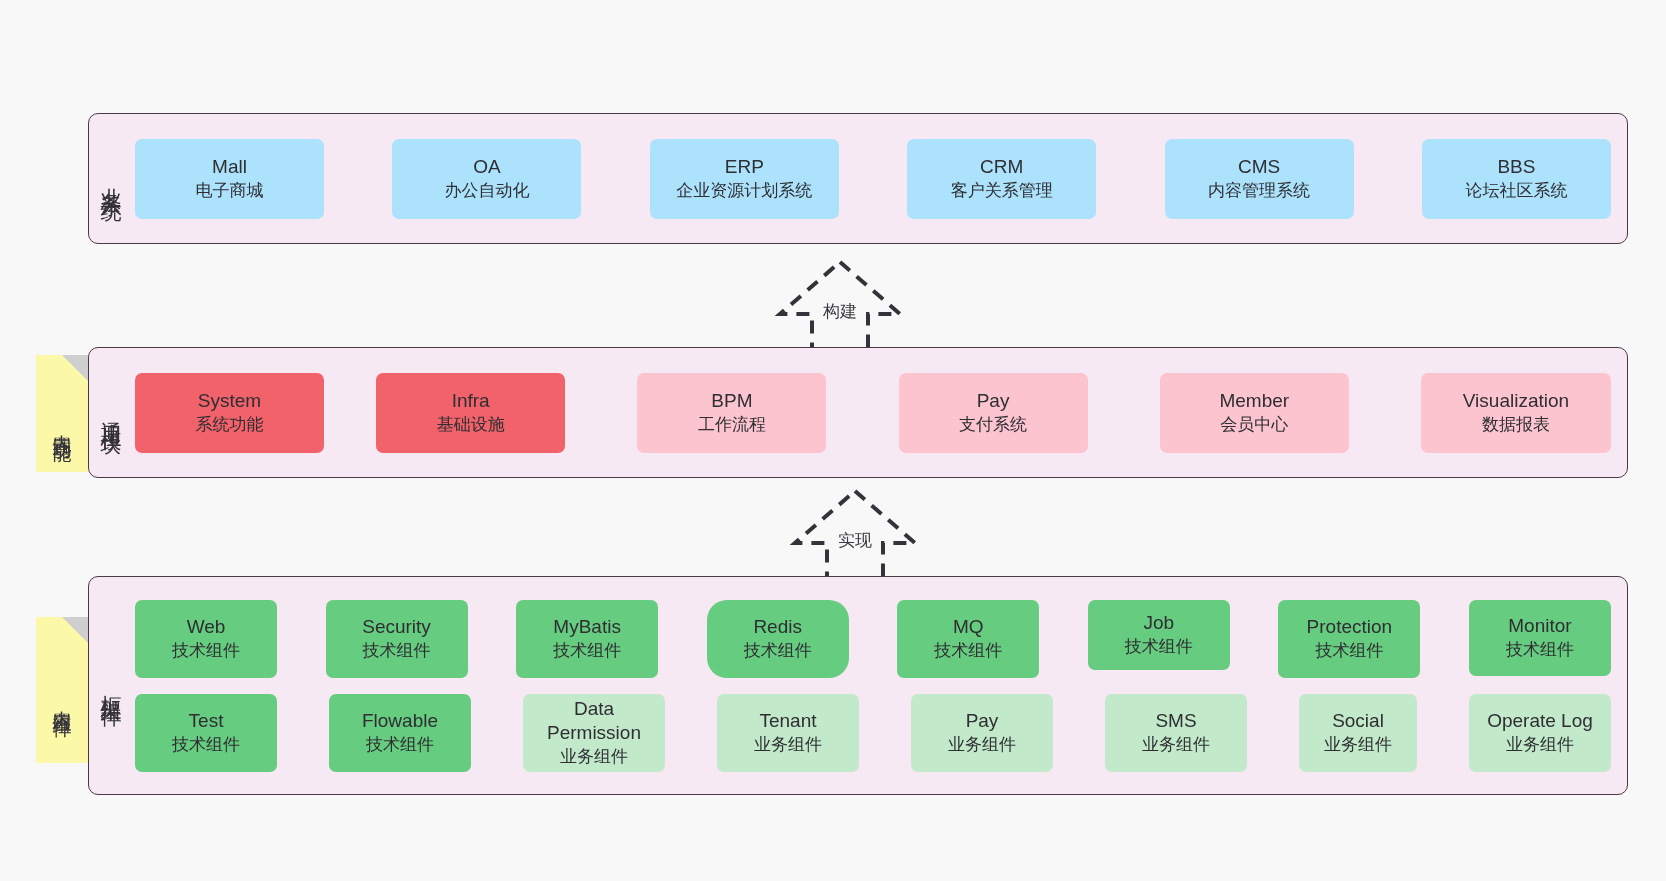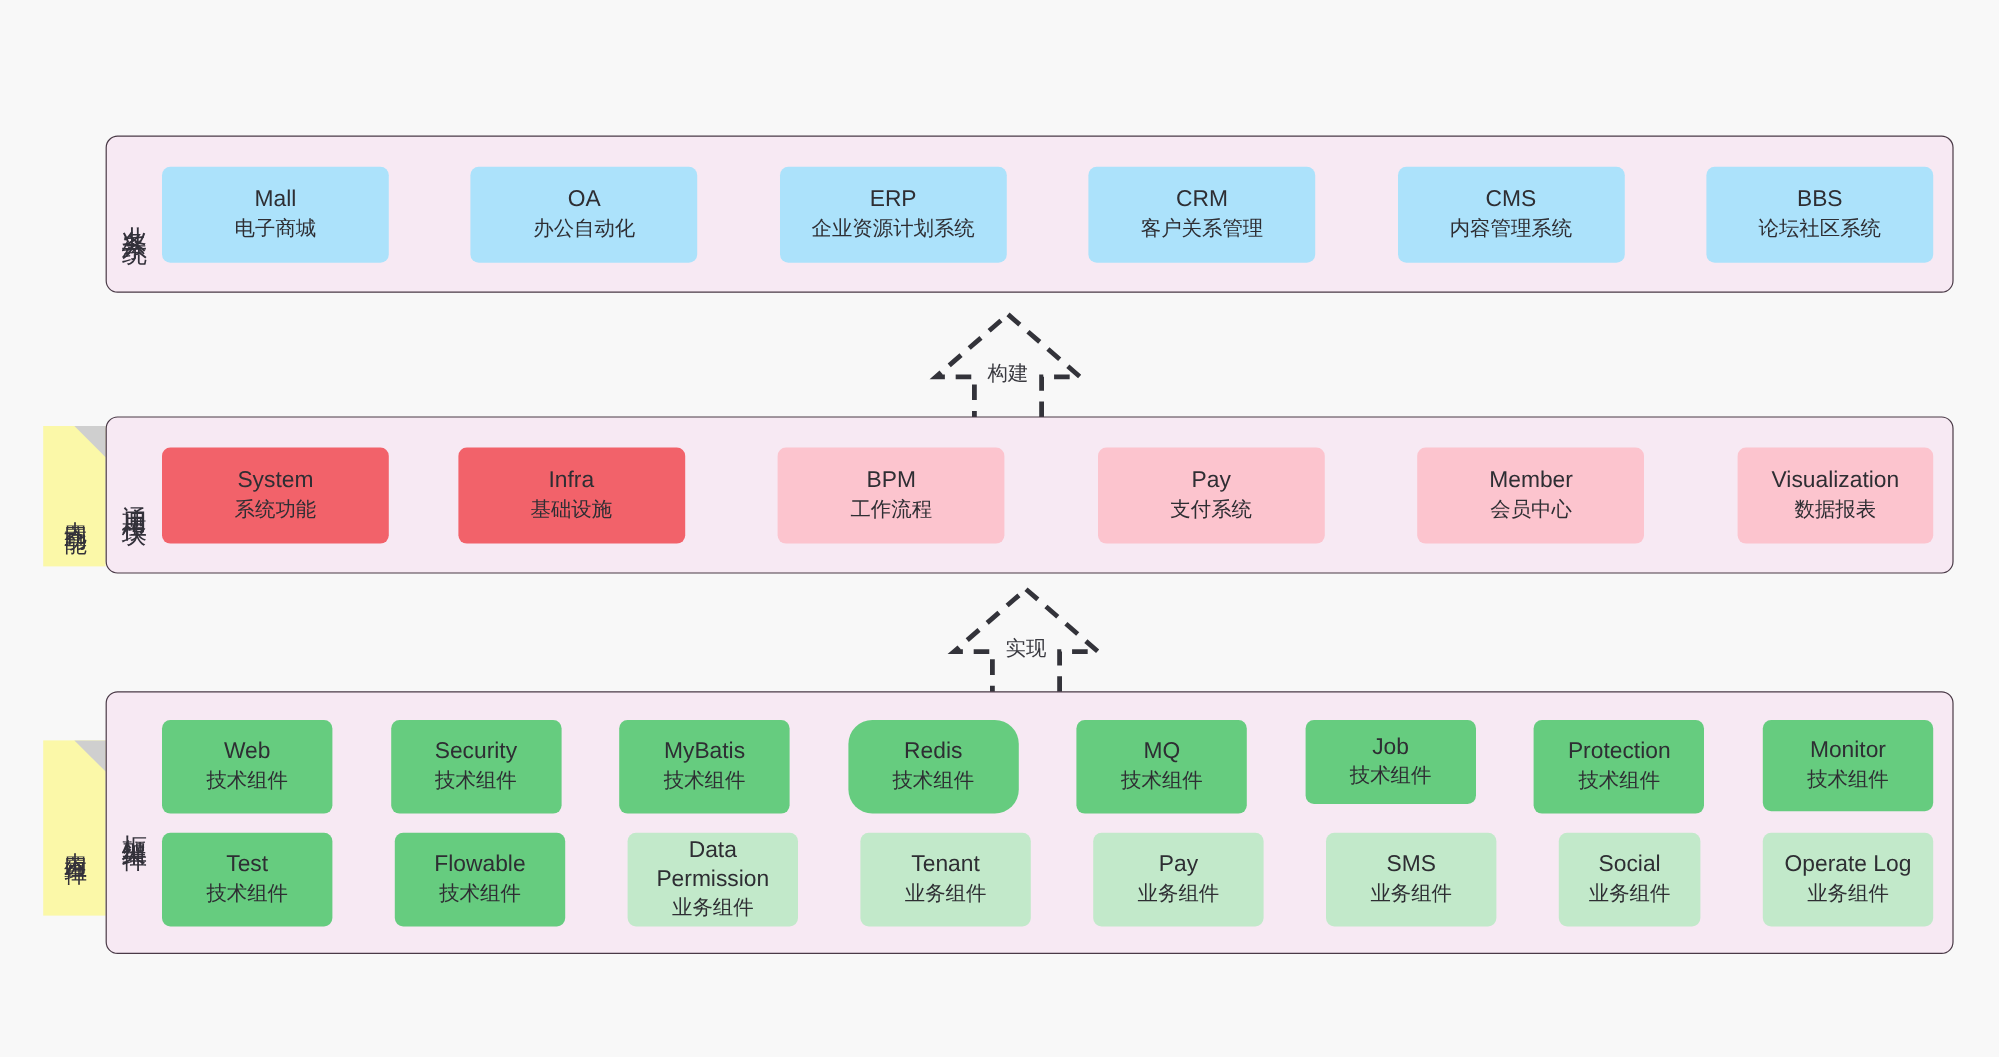--- a/index.html
+++ b/index.html
@@ -194,21 +194,21 @@
           <div class="l2">工作流程</div>
         </div>
         <div class="card c-pink" style="width:189px;height:80px;">
           <div class="l1">Pay</div>
           <div class="l2">支付系统</div>
         </div>
         <div class="card c-pink" style="width:189px;height:80px;">
           <div class="l1">Member</div>
           <div class="l2">会员中心</div>
         </div>
-        <div class="card c-pink" style="width:163px;height:80px;">
+        <div class="card c-pink" style="width:190px;height:80px;">
           <div class="l1">Visualization</div>
           <div class="l2">数据报表</div>
         </div>
       </div>
     </div>
   </div>
 
   <div class="arrow" style="left:775px; top:487px;">
     <svg viewBox="0 0 160 96" preserveAspectRatio="none" aria-hidden="true">
       <path d="M 80 4 L 140 56 L 108 56 L 108 92 L 52 92 L 52 56 L 20 56 Z" fill="none" stroke="#33333a" stroke-width="4" stroke-dasharray="13 9" stroke-linejoin="miter"></path>

